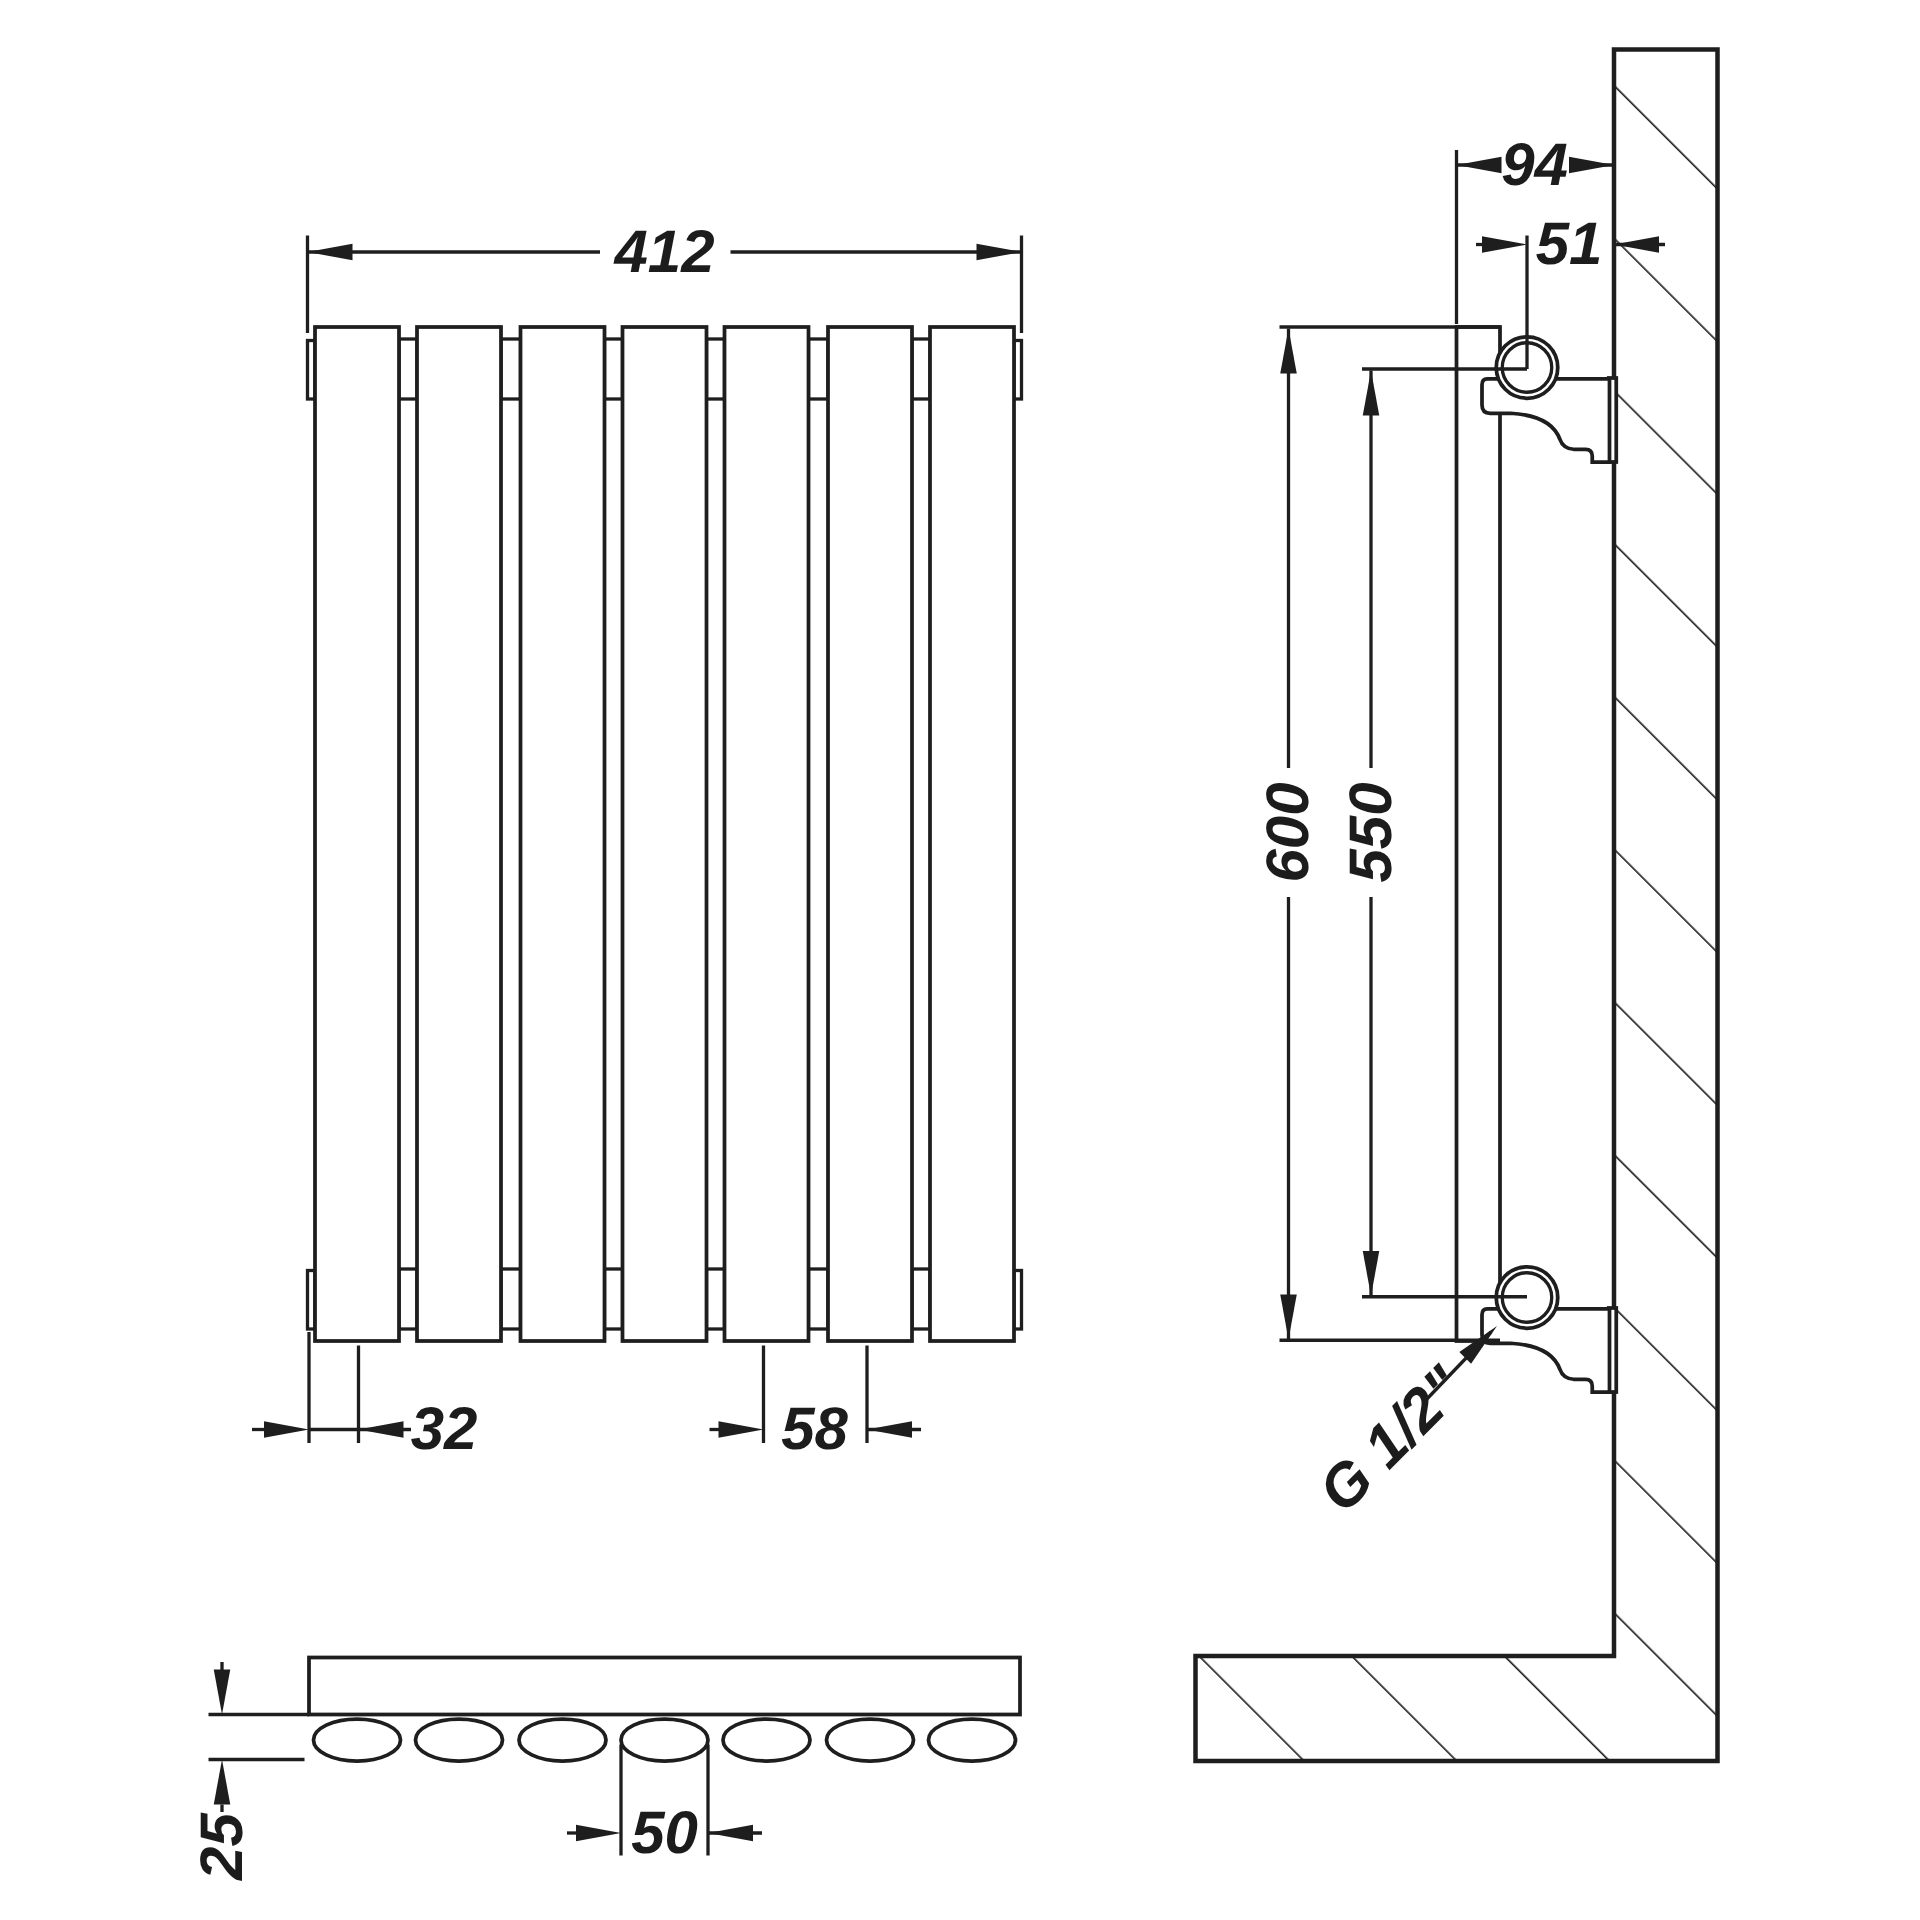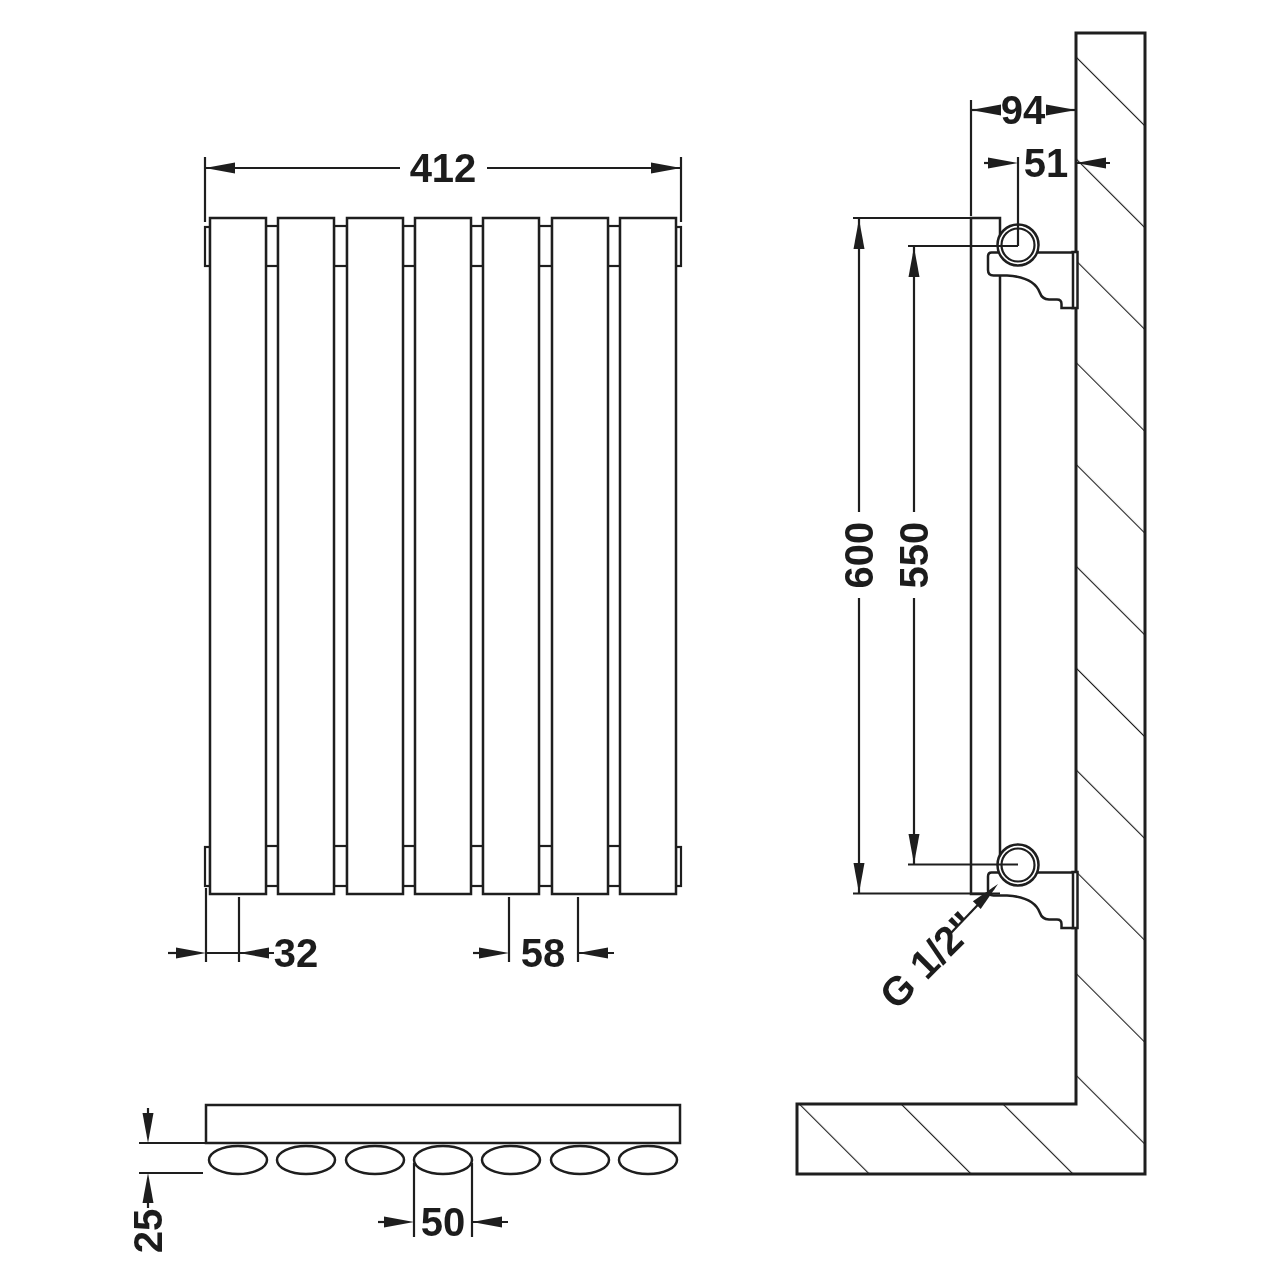--- a/index.html
+++ b/index.html
@@ -1,18 +1,19 @@
 <!DOCTYPE html>
 <html><head>
 <meta charset="utf-8">
 <style>
   html,body{margin:0;padding:0;background:#ffffff;}
   .stage{
     width:1280px;height:1280px;position:relative;background:#ffffff;
     font-family:"Liberation Sans", sans-serif;
+    font-style:italic;
   }
   svg text{
     font-family:"Liberation Sans", sans-serif;
     font-weight:700;
     font-size:40px;
     fill:#1c1c1c;
   }
   .outline{fill:#ffffff;stroke:#1e1e1e;stroke-width:2.5;}
   .thin{fill:none;stroke:#1e1e1e;stroke-width:2.2;}
   .dim{stroke:#1e1e1e;stroke-width:2.2;fill:none;}

